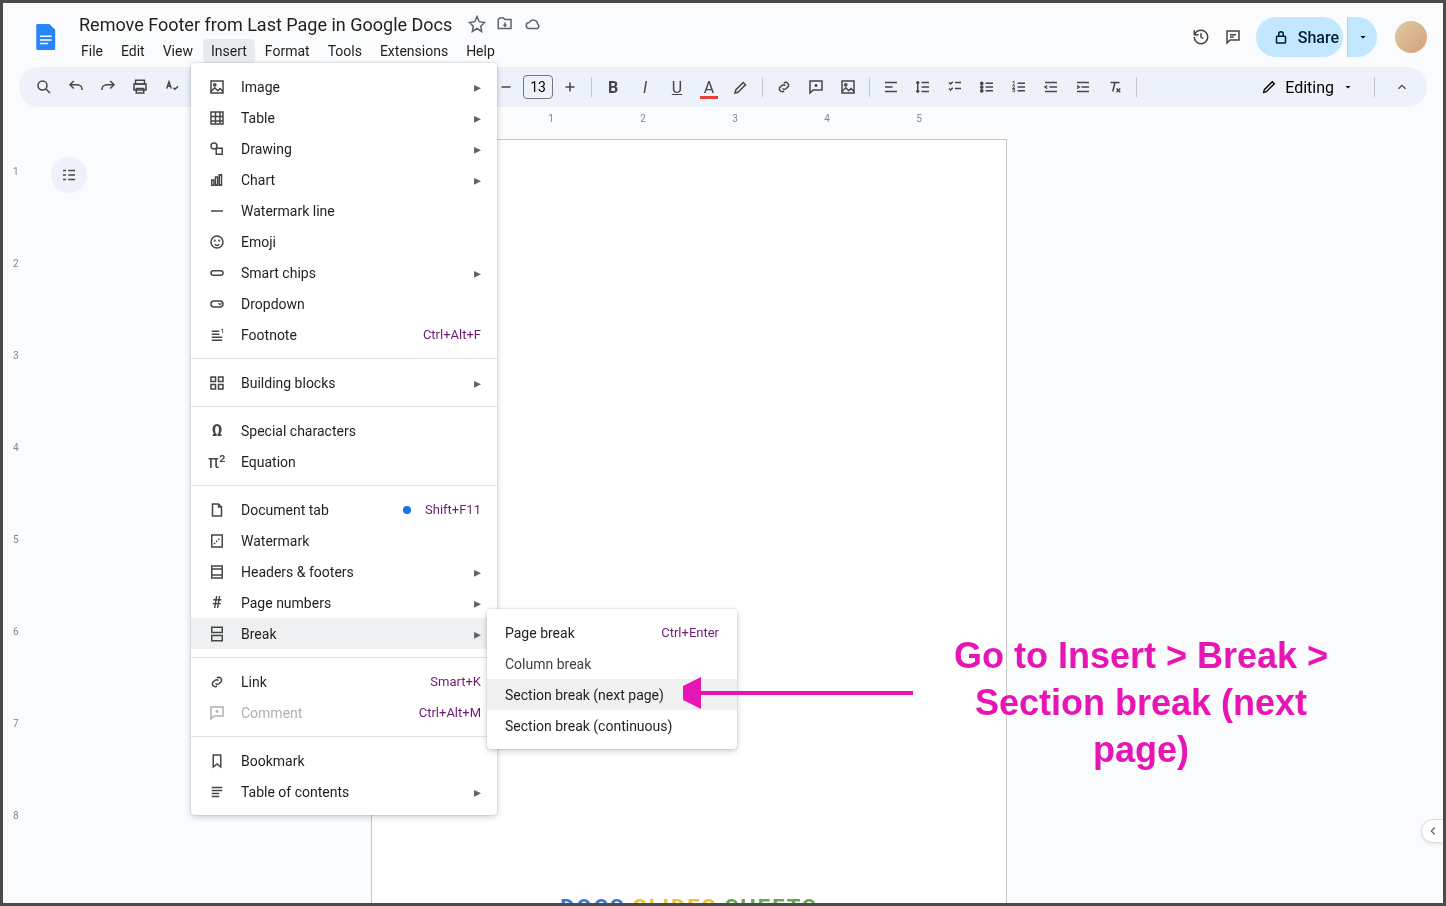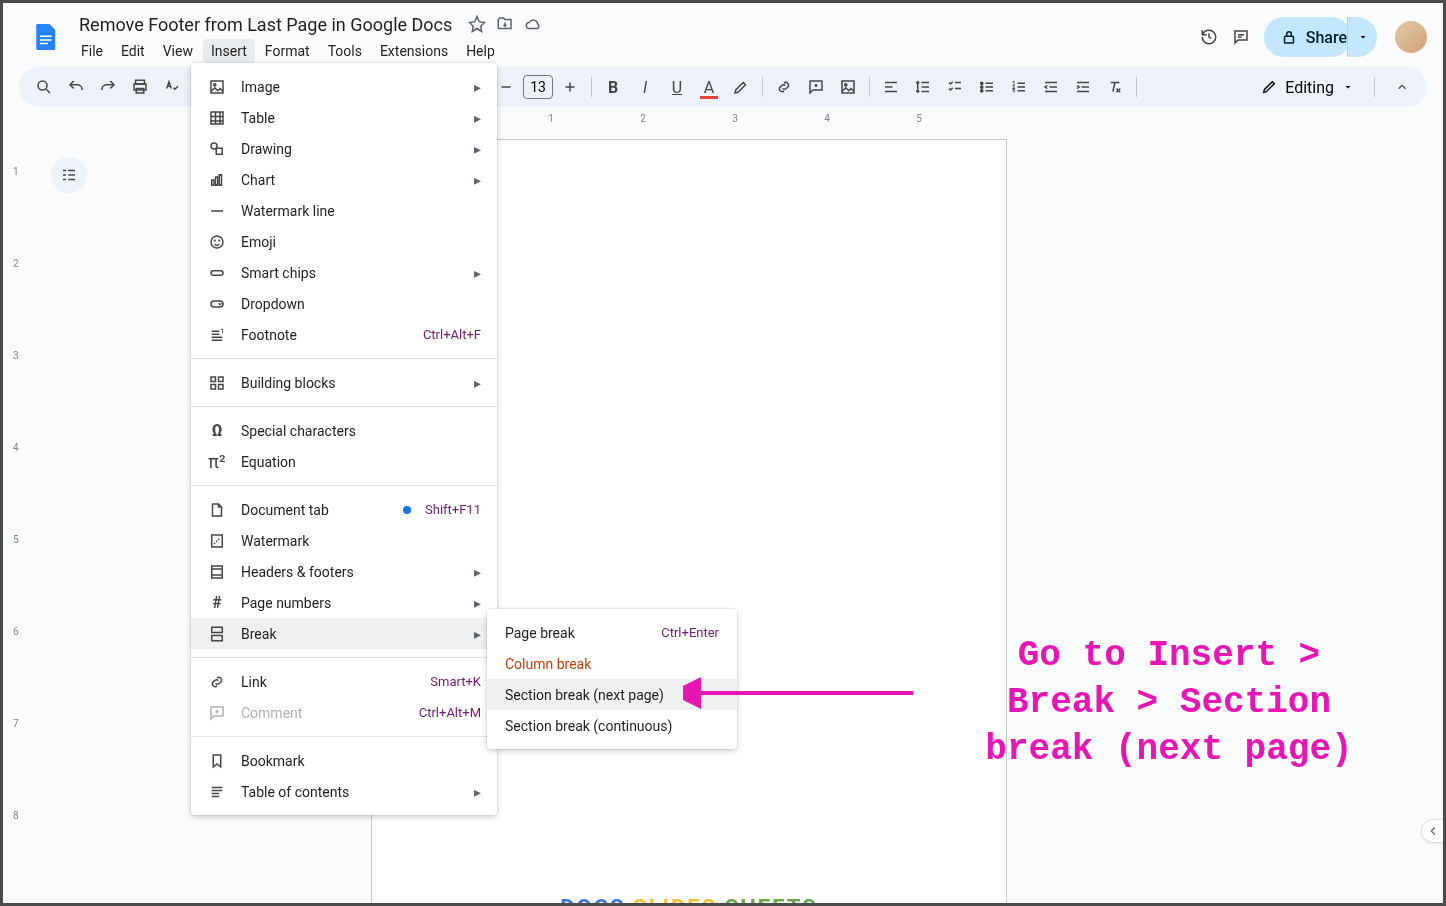--- a/index.html
+++ b/index.html
@@ -61,24 +61,24 @@
 .menu-row .arr { color:#5f6368; }
 .menu-row .shortcut { color:#701a75; font-size:13px; }
 .menu-row .dot { width:8px; height:8px; border-radius:50%; background:#1a73e8; margin-left:-4px; }
 .menu-divider { height:1px; background:#e3e3e3; margin:8px 0; }
 
 
 .submenu { position:absolute; top:606px; left:484px; width:250px; background:#fff; border-radius:4px; box-shadow:0 2px 6px rgba(0,0,0,.2),0 0 0 1px rgba(0,0,0,.05); padding:8px 0; z-index:21; }
 .submenu .menu-row { padding:0 18px; }
 .submenu .menu-row .lbl { flex:1; }
 .submenu .menu-row.hov { background:#eef0f2; }
-.submenu .menu-row.disabled { color:#c2410c;justify-content:flex-end; }
-
-
-.annotation { position:absolute; right:64px; top:630px; width:420px; font-family:Liberation Mono, monospace; color:#e815b5; font-size:36px; line-height:1.3; text-align:center; font-weight:600; z-index:30; }
+.submenu .menu-row.disabled { color:#404040;justify-content:flex-end; }
+
+
+.annotation { position:absolute; right:92px; top:630px; width:420px; font-family:Liberation Sans, sans-serif; color:#e815b5; font-size:36px; line-height:1.3; text-align:center; font-weight:600; z-index:30; }
 .arrow-svg { position:absolute; top:660px; left:680px; z-index:29; }
 
 .side-arrow-btn { position:absolute; right:-2px; bottom:60px; width:24px; height:24px; background:#fff; border:1px solid #dadce0; border-radius:50% 0 0 50%; display:flex; align-items:center; justify-content:center; color:#5f6368; box-shadow:0 1px 3px rgba(0,0,0,.1); }
 
 .ic svg, .tb-btn svg, .title-icon svg, .hdr-btn svg { width:18px; height:18px; }
 .tb-btn svg { width:18px; height:18px; }
 </style>
 </head>
 <body>
 
@@ -126,21 +126,21 @@
           <path d="M3 12a9 9 0 109-9 9 9 0 00-8.5 6M3 3v6h6"></path>
           <path d="M12 7v5l3 2"></path>
         </svg>
       </span>
     <span class="hdr-btn">
         <svg viewBox="0 0 24 24" fill="none" stroke="currentColor" stroke-width="2">
           <path d="M4 4h16v12H8l-4 4z"></path>
           <path d="M8 9h8M8 12h5"></path>
         </svg>
       </span>
-    <div style="display:flex;">
+    <div style="display:flex;gap:8px;">
       <div class="share-btn">
         <svg viewBox="0 0 24 24" width="18" height="18" fill="none" stroke="currentColor" stroke-width="2">
             <rect x="6" y="11" width="12" height="9" rx="1"></rect>
             <path d="M9 11V8a3 3 0 016 0v3"></path>
           </svg>
         <span>Share</span>
       </div>
       <div class="share-drop">
           <svg viewBox="0 0 24 24" width="12" height="12" fill="currentColor">
             <path d="M7 10l5 5 5-5z"></path>

